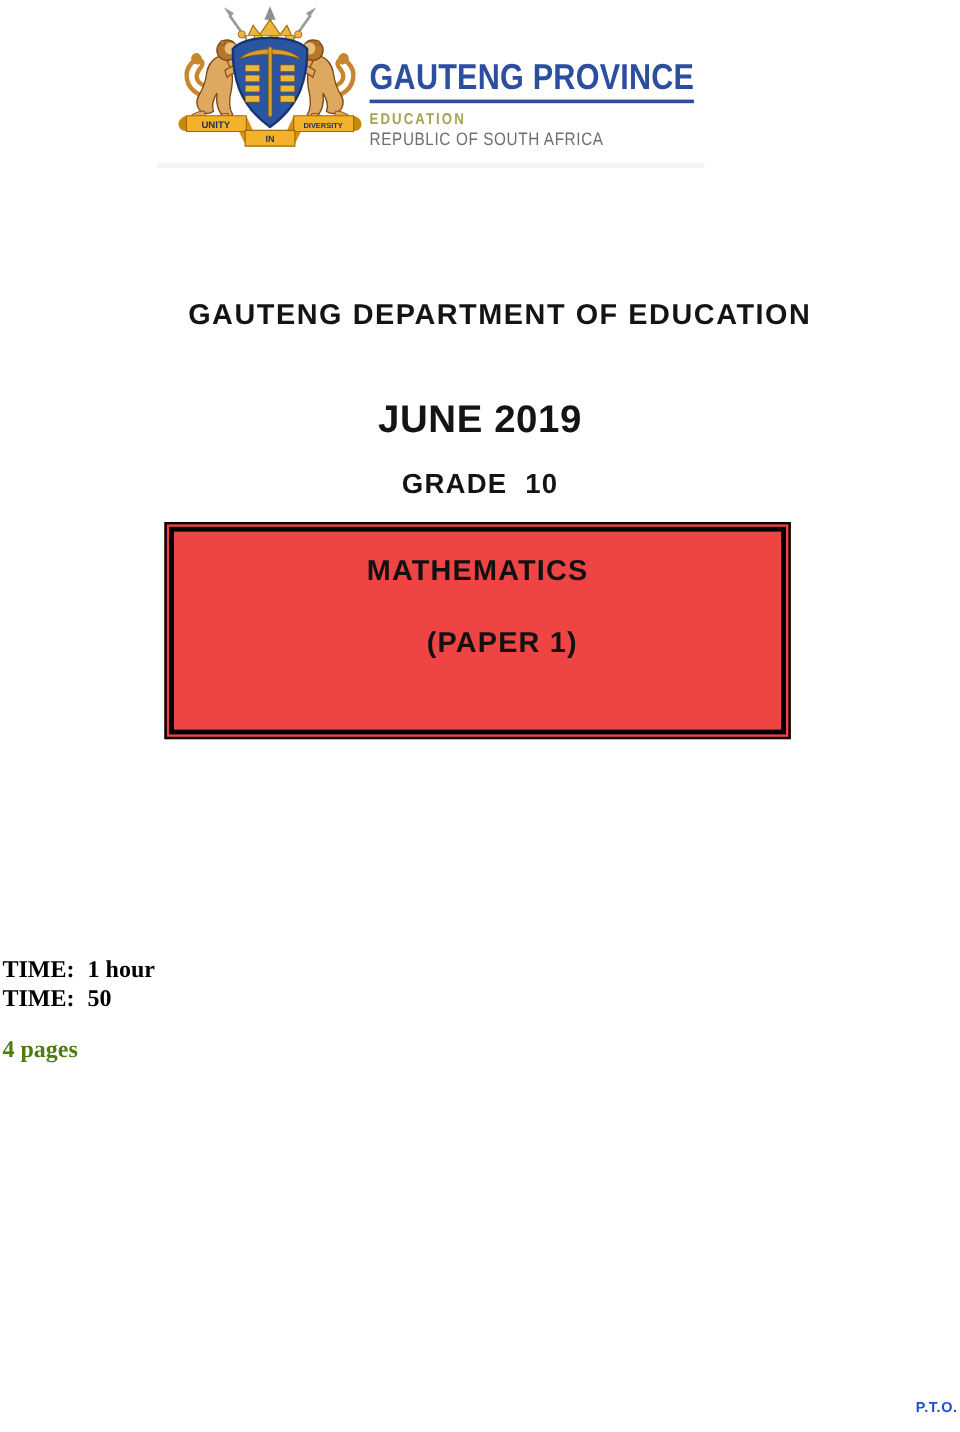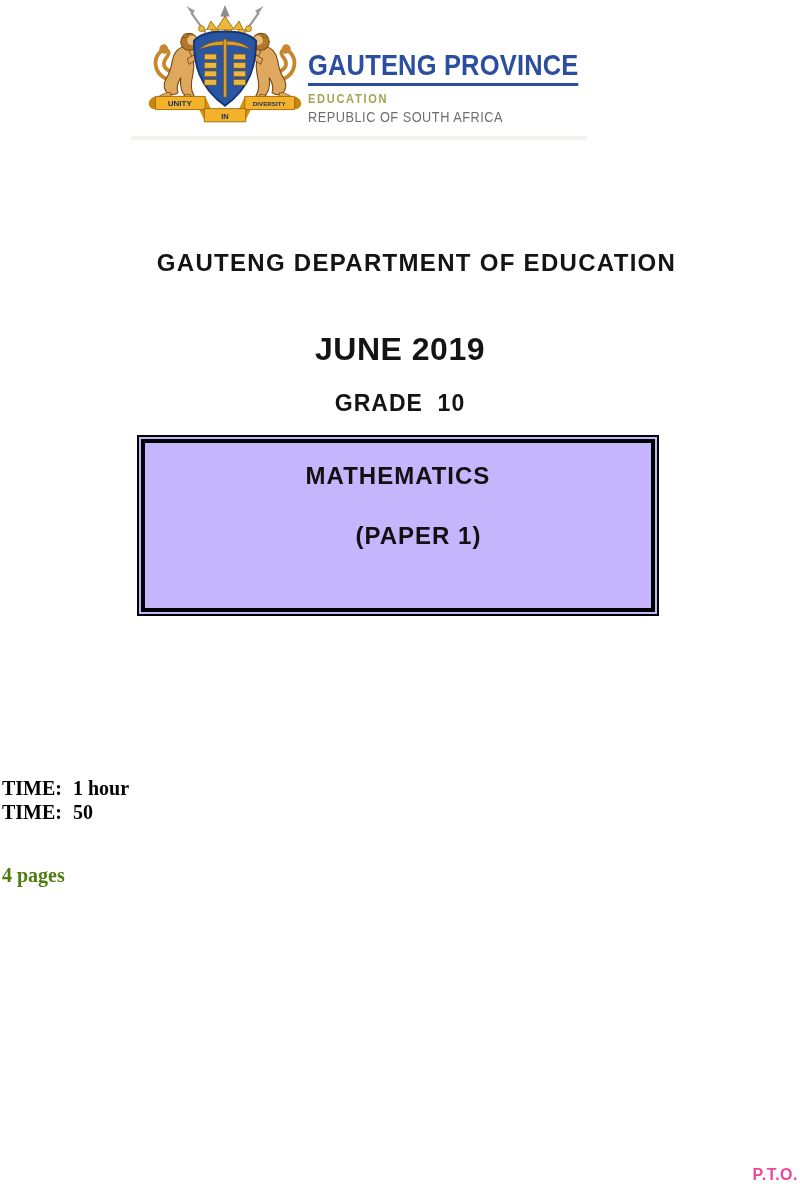--- a/index.html
+++ b/index.html
@@ -57,59 +57,59 @@
   .h-exam   { top:292px; font-size:24px; letter-spacing:1.3px; }
   .h-date   { top:331px; font-size:32px; letter-spacing:0.5px; }
   .h-grade  { top:390px; font-size:23px; letter-spacing:1px; }
 
   
   .subject-box {
     position:absolute; left:137px; top:435px;
     width:522px; height:181px;
     border:2px solid #000;
     padding:2px;
-    background:#c4b5fd;
+    background:#ef4444;
   }
   .subject-inner {
     width:100%; height:100%;
     border:4px solid #000;
     text-align:center;
   }
   .subject-title {
     margin-top:19px;
     font-size:24px; font-weight:bold; letter-spacing:1px;
     white-space:pre;
   }
   .subject-paper {
     margin-top:32px;
     font-size:24px; font-weight:bold; letter-spacing:1px;
     white-space:pre;
     padding-left:41px;
   }
 
   
   .details {
-    position:absolute; left:2px; top:776px;
+    position:absolute; left:2px; top:796px;
     font-family:"Liberation Serif", serif;
     font-weight:bold; font-size:20px; color:#000;
     line-height:24px;
   }
   .detail-row { white-space:pre; }
   .detail-value { margin-left:11px; }
   .pages {
     position:absolute; left:2px; top:864px;
     font-family:"Liberation Serif", serif;
     font-weight:bold; font-size:20px; color:#4d7c0f;
     white-space:pre;
   }
 
   
   .pto {
     position:absolute; right:2px; top:1166px;
-    font-size:16px; font-weight:bold; color:#ec4899;
+    font-size:12px; font-weight:bold; color:#1d4ed8;
     letter-spacing:0.5px;
   }
 </style>
 </head>
 <body>
 
 <div class="page">
 
   <div class="logo-block">
 

